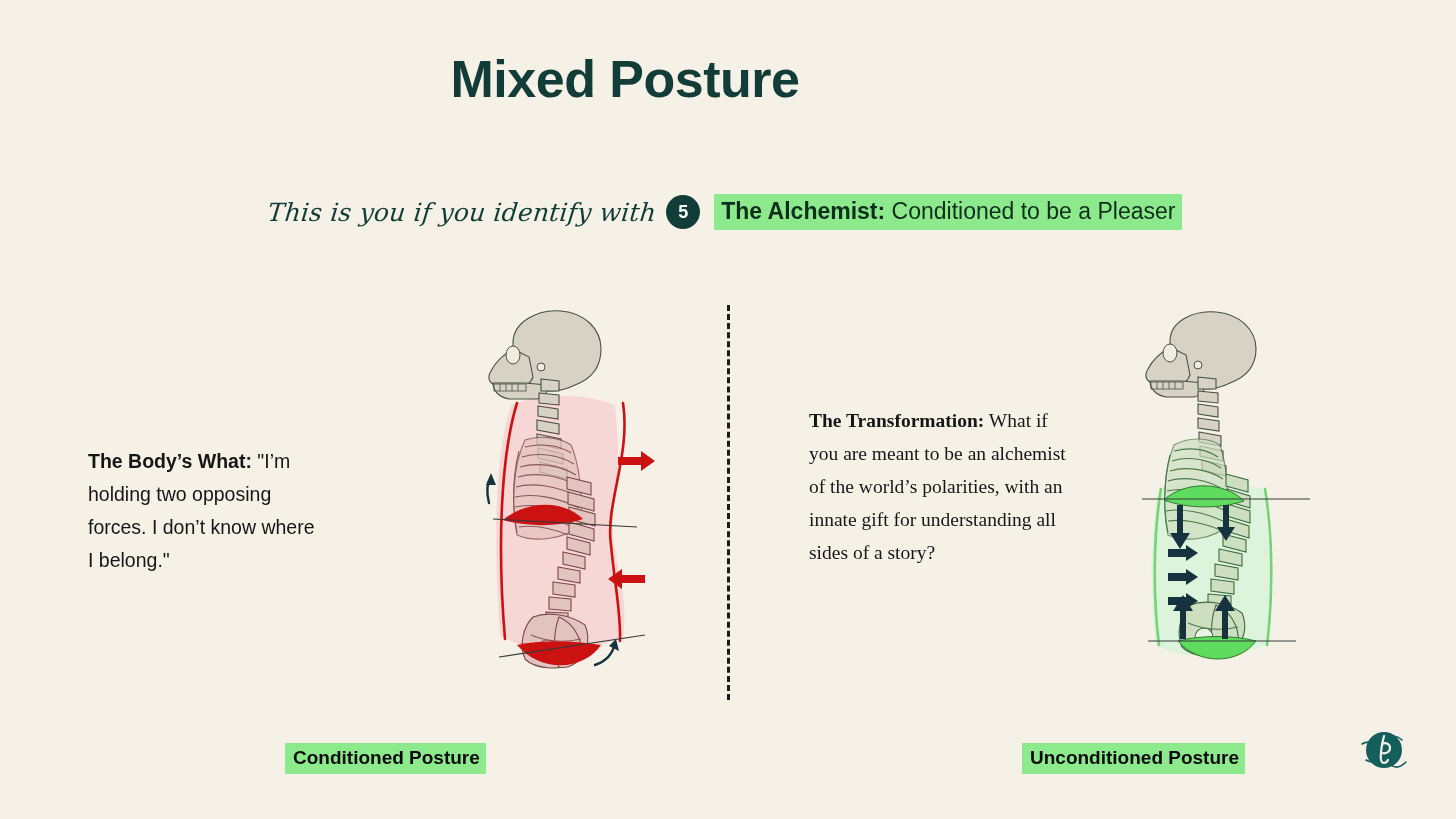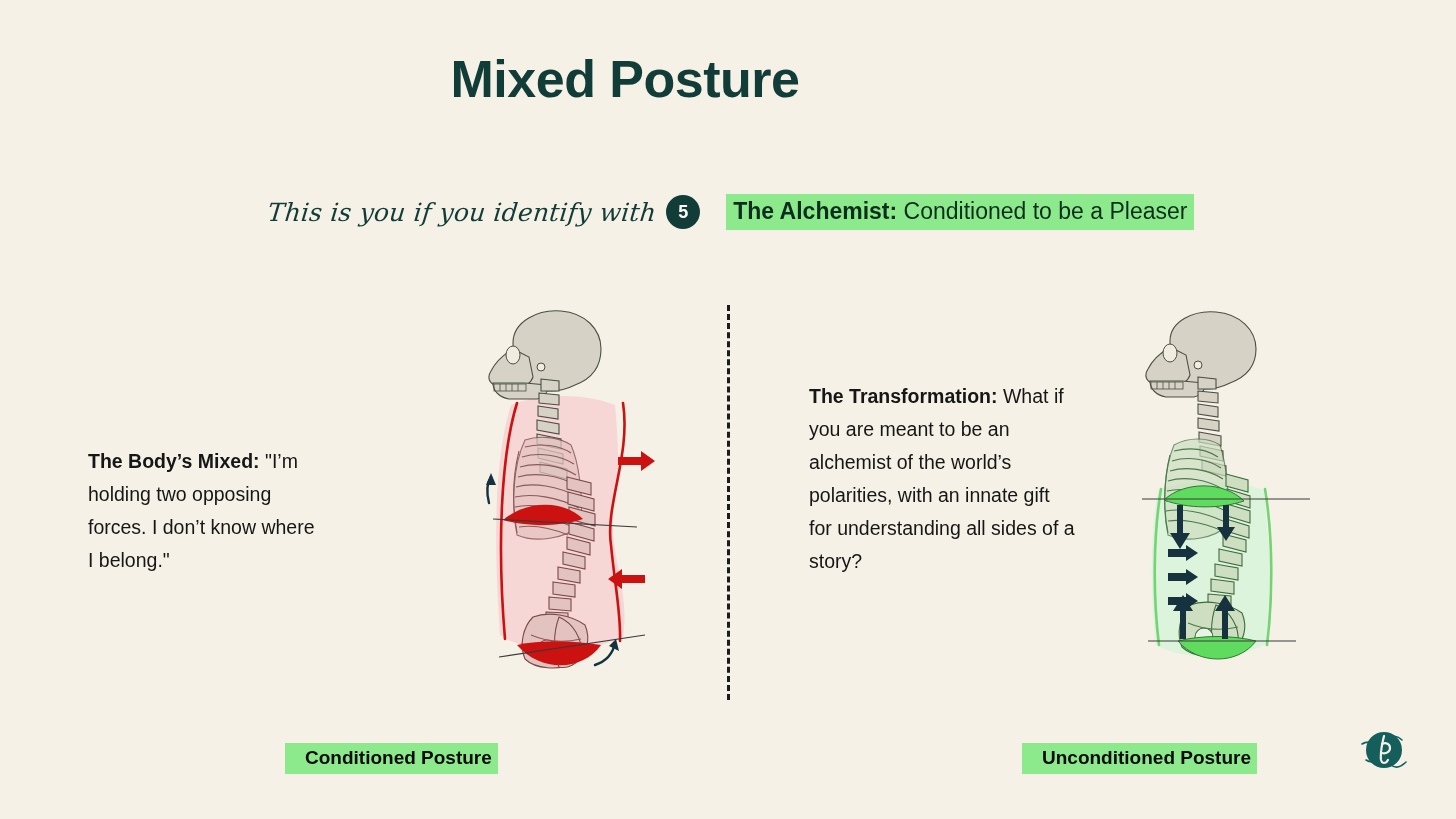--- a/index.html
+++ b/index.html
@@ -56,21 +56,21 @@
     color: #ffffff;
     font-size: 18px;
     font-weight: bold;
     display: flex;
     align-items: center;
     justify-content: center;
     margin-left: 10px;
     flex: none;
   }
   #archetype-bar {
-    margin-left: 26px;
+    margin-left: 14px;
     background: #8cea8c;
     padding: 4px 7px 6px 7px;
     font-size: 23px;
     color: #0d2e1d;
     white-space: nowrap;
     line-height: 1.15;
   }
   #archetype-bar .strong { font-weight: bold; }
 
   
@@ -84,31 +84,31 @@
   }
 
   
   .body-text {
     position: absolute;
     font-size: 19.5px;
     line-height: 33px;
     color: #161616;
   }
   #left-body-text { left: 88px; top: 445px; width: 235px; }
-  #right-body-text { left: 809px; top: 380px; width: 268px; }
+  #right-body-text { left: 809px; top: 404px; width: 268px; font-family: Liberation Serif, serif; }
   .body-text .strong { font-weight: bold; }
 
   
   .posture-label {
     position: absolute;
     background: #8cea8c;
     color: #0a0a0a;
     font-weight: bold;
     font-size: 19px;
-    padding: 4px 6px 5px 20px;
+    padding: 4px 6px 5px 8px;
     white-space: nowrap;
   }
   #label-conditioned { left: 285px; top: 743px; }
   #label-unconditioned { left: 1022px; top: 743px; }
 
   
   #figure-left { position: absolute; left: 455px; top: 305px; width: 230px; height: 380px; }
   #figure-right { position: absolute; left: 1128px; top: 305px; width: 195px; height: 370px; }
 
   
@@ -123,21 +123,21 @@
   <span id="script-lead">This is you if you identify with</span>
   <span id="badge-number">5</span>
   <span id="archetype-bar">
     <span class="strong">The Alchemist:</span><span> Conditioned to be a Pleaser</span>
   </span>
 </div>
 
 <div id="center-divider"></div>
 
 <div id="left-body-text" class="body-text">
-  <span class="strong">The Body’s Mixed:</span><span> "I’m holding two opposing forces. I don’t know where I belong."</span>
+  <span class="strong">The Body’s What:</span><span> "I’m holding two opposing forces. I don’t know where I belong."</span>
 </div>
 
 <div id="right-body-text" class="body-text">
   <span class="strong">The Transformation:</span><span> What if you are meant to be an alchemist of the world’s polarities, with an innate gift for understanding all sides of a story?</span>
 </div>
 
 <div id="figure-left">
   <svg width="230" height="380" viewBox="0 0 230 380" xmlns="http://www.w3.org/2000/svg">
     <defs>
       <style>

